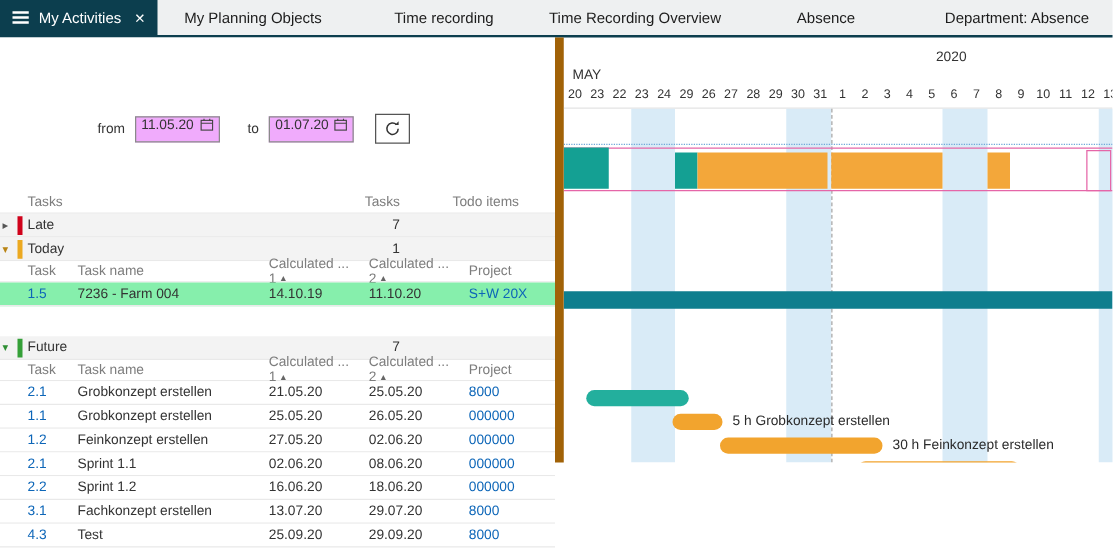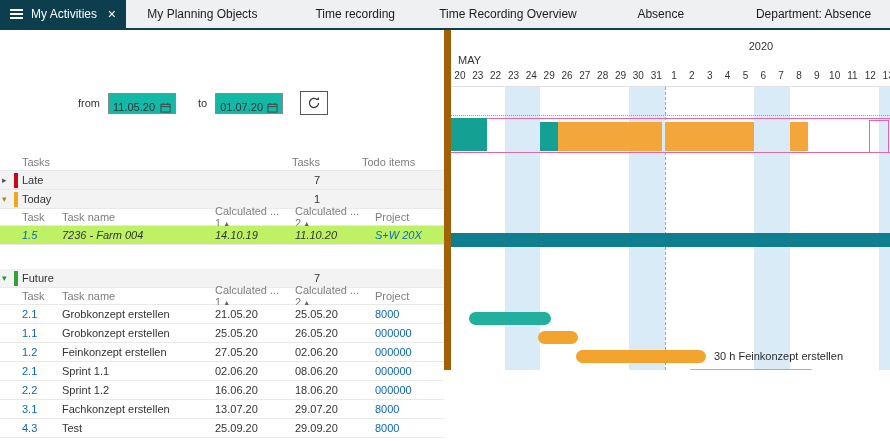--- a/index.html
+++ b/index.html
@@ -16,21 +16,21 @@
   .close-x { margin-left:auto; font-size:14px; line-height:1; }
 
   
   .content { position:absolute; top:30px; bottom:0; left:0; right:0; }
   .left  { position:absolute; top:0; left:0; width:444px; height:100%; background:#fff; }
   .gantt { position:absolute; top:0; left:444px; width:446px; height:100%; border-left:7px solid #a16207; overflow:hidden; }
 
   
   .filter-row { position:absolute; top:61px; left:34px; height:24px; display:flex; align-items:center;margin-left:44px; }
   .filter-row label { color:#333; }
-  .date-input { width:68px; height:21px; border:1px solid #8a8a8a; background:#14b8a6; display:flex; align-items:flex-end; padding:0 4px; gap:3px; margin-left:8px; }
+  .date-input { width:68px; height:21px; border:1px solid #8a8a8a; background:#f0abfc; display:flex; align-items:flex-start; padding:0 4px; gap:3px; margin-left:8px; }
   .date-input .val { flex:1; }
   .to-label { margin-left:22px; }
   .refresh-btn { width:28px; height:24px; border:1px solid #555; background:#fff; display:flex; align-items:center; justify-content:center; margin-left:17px; cursor:pointer; }
 
   
   .table { position:absolute; top:124px; left:0; width:444px; }
   .trow { display:flex; align-items:center; height:19px; border-bottom:1px solid #e9e9e9; position:relative; background:#fff; }
   .thead-row { height:17px; color:#7d7d7d; }
   .group-row { background:#f3f3f3; cursor:pointer; }
   .exp { width:14px; padding-left:2px; font-size:9px; color:#555; flex:0 0 14px; }
@@ -43,21 +43,21 @@
   .abs-r { position:absolute; right:124px; text-align:right; }
   .todo-h { position:absolute; left:362px; }
   .status-h { margin-left:22px; }
   .c1 { flex:0 0 62px; padding-left:22px; }
   .c2 { flex:0 0 153px; }
   .c3 { flex:0 0 80px; }
   .c4 { flex:0 0 80px; }
   .c5 { flex:1; }
   .sort { font-size:7px; color:#666; margin-left:2px; vertical-align:1px; }
   .link { color:#0d66b8; cursor:pointer; }
-  .sel { background:#bef264;font-style:italic; }
+  .sel { background:#86efac; }
   .spacer { height:24px; background:#fff; }
 
   
   .g-year  { position:absolute; top:10px; left:280px; width:60px; text-align:center; color:#333; }
   .g-month { position:absolute; top:24px; left:7px; color:#333; }
   .g-days  { position:absolute; top:40px; left:0; width:446px; display:flex; }
   .g-days .day { flex:1; text-align:center; font-size:10px; color:#333; }
   .g-body  { position:absolute; top:56px; left:0; right:0; bottom:0; border-top:1px solid #e3e3e3; }
   .stripe  { position:absolute; top:0; bottom:0; background:#d9ebf7; }
   .month-sep { position:absolute; top:0; bottom:0; left:214px; width:0; border-left:1px dashed #a5a5a5; }
@@ -285,20 +285,21 @@
           <div class="seg orange" style="left:214.1px;width:89.2px;height:29px;"></div>
           <div class="seg orange" style="left:338.9px;width:17.8px;height:29px;"></div>
           <div class="cap-box"></div>
         </div>
 
         <div class="full-bar"></div>
 
         <div class="gtask teal" style="top:225px;left:18px;width:82px;"></div>
 
         <div class="gtask orange" style="top:244px;left:87px;width:40px;"></div>
+        <div class="glabel" style="top:244px;left:135px;">5 h Grobkonzept erstellen</div>
 
         <div class="gtask orange" style="top:263px;left:125px;width:130px;"></div>
         <div class="glabel" style="top:263px;left:263px;">30 h Feinkonzept erstellen</div>
 
         <div class="gtask orange" style="top:282px;left:235px;width:130px;"></div>
         <div class="glabel" style="top:282px;left:372px;">30 h Sprint 1.1</div>
       </div>
 
     </section>
   </div>

